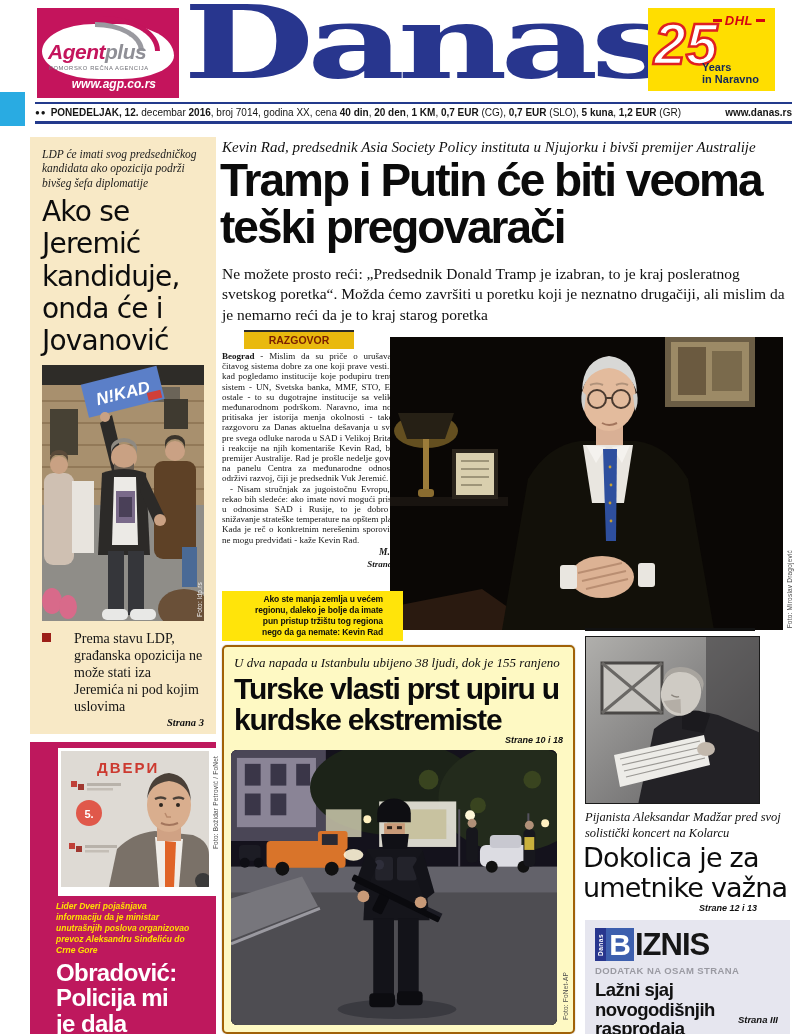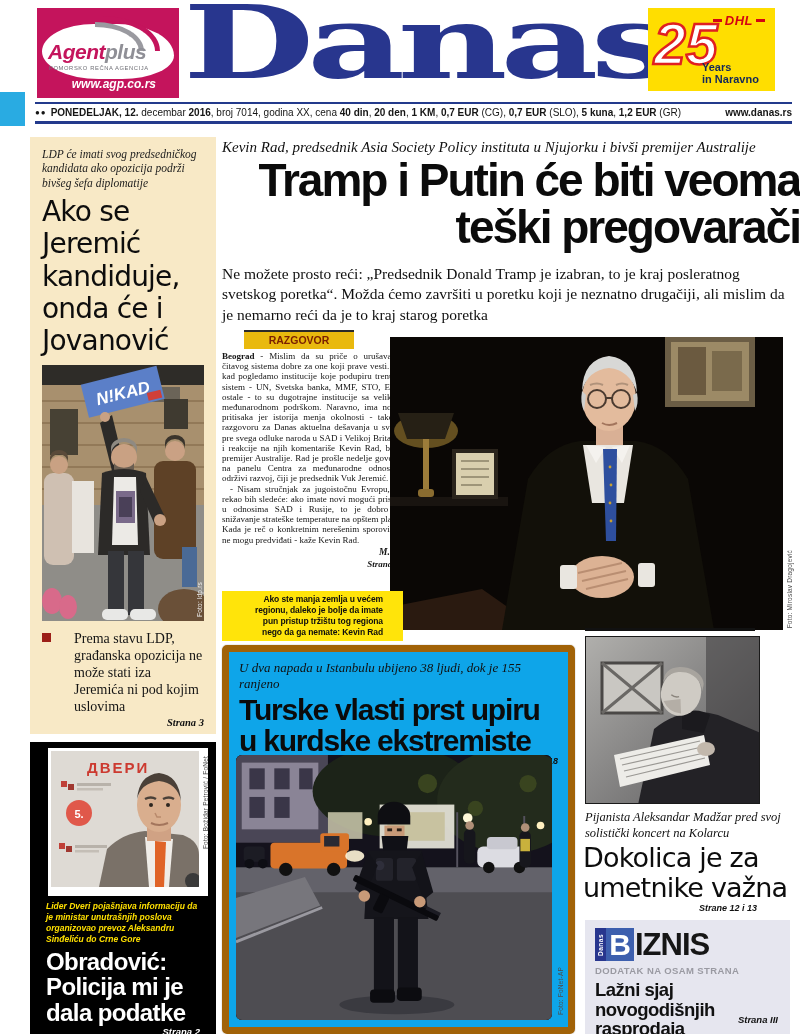--- a/index.html
+++ b/index.html
@@ -46,50 +46,50 @@
   .cream-headline{margin-top:6px;font-family:"DejaVu Sans",sans-serif;font-weight:400;
                   font-size:28px;line-height:1.15;letter-spacing:-0.8px;color:#0d0d0d;}
   .cream-photo{position:relative;margin-top:8px;width:162px;height:256px;overflow:hidden;background:#8f8d88;}
   .cream-bullet{margin-top:9px;display:flex;gap:23px;font-family:"Liberation Serif",serif;
                 font-size:14px;line-height:1.22;color:#141414;}
   .bullet-sq{flex:0 0 auto;width:9px;height:9px;background:#9c1f18;margin-top:3px;}
   .cream-pageref{text-align:right;font-family:"Liberation Serif",serif;font-weight:bold;
                  font-style:italic;font-size:10.5px;margin-top:2px;}
 
   
-  .redbox{left:30px;top:742px;width:186px;height:292px;background:#000000;
-          padding:6px 16px;box-sizing:border-box;}
+  .redbox{left:30px;top:742px;width:186px;height:292px;background:#be185d;
+          padding:6px 26px;box-sizing:border-box;}
   .red-photo{position:relative;width:154px;height:142px;background:#fff;padding:3px;margin-left:2px;}
   .red-kicker{color:#ffe000;font-style:italic;font-weight:bold;font-size:8.5px;line-height:1.3;margin-top:5px;}
   .red-headline{color:#fff;font-weight:bold;font-size:24px;line-height:1.05;letter-spacing:-0.6px;margin-top:4px;}
   .red-pageref{color:#fff;font-weight:bold;font-style:italic;font-size:9.5px;text-align:right;margin-top:1px;}
 
   
   .main-kicker{left:222px;top:139px;width:575px;font-family:"Liberation Serif",serif;
                font-style:italic;font-size:15px;color:#101010;}
   .main-headline{left:220px;top:157px;width:580px;font-weight:bold;font-size:46px;line-height:1.03;
-                 letter-spacing:-2px;color:#0b0b0b;text-align:right;}
+                 letter-spacing:-2px;color:#0b0b0b;}
   .main-lead{left:222px;top:264px;width:573px;font-family:"Liberation Serif",serif;
              font-size:15.5px;line-height:1.32;color:#101010;}
   .tag{left:244px;top:330px;width:110px;background:#e9b90e;border-top:2px solid #2a2a2a;
        color:#7b2000;font-weight:bold;font-size:10.5px;text-align:center;padding:2px 0 3px;}
   .main-body{left:222px;top:351px;width:181px;height:238px;overflow:hidden;
              font-family:"Liberation Serif",serif;font-size:9px;line-height:10.2px;
              text-align:justify;color:#151515;}
   .main-body p{margin:0;}
   .main-body .p2{text-indent:8px;}
   .byline{text-align:right;font-weight:bold;font-style:italic;font-size:9.5px;margin-top:2px;}
   .main-photo{left:390px;top:337px;width:393px;height:293px;}
   .main-caption{left:222px;top:591px;width:181px;box-sizing:border-box;background:#ffe40a;
                 padding:3px 20px;font-weight:bold;font-size:8.5px;line-height:1.3;
                 text-align:right;letter-spacing:-0.1px;color:#0e0e0e;}
 
   
-  .turkeybox{left:222px;top:645px;width:353px;height:389px;background:#0ea5e9;
-             border:7px solid #a16207;border-radius:5px;box-sizing:border-box;
+  .turkeybox{left:222px;top:645px;width:353px;height:389px;background:#fef9c3;
+             border:2px solid #a16207;border-radius:5px;box-sizing:border-box;
              padding:6px 10px;box-shadow:0 0 0 1px #eee;}
   .turkey-kicker{font-family:"Liberation Serif",serif;font-style:italic;font-size:13px;
                  color:#101010;margin-top:2px;}
   .turkey-headline{font-weight:bold;font-size:30px;line-height:1.04;letter-spacing:-1.2px;
                    color:#0b0b0b;margin-top:2px;}
   .turkey-pageref{text-align:right;font-weight:bold;font-style:italic;font-size:9px;margin-top:0;}
   .turkey-photo{position:absolute;left:7px;top:103px;right:16px;bottom:7px;border-radius:6px;
                 overflow:hidden;background:#14121c;}
 
   

